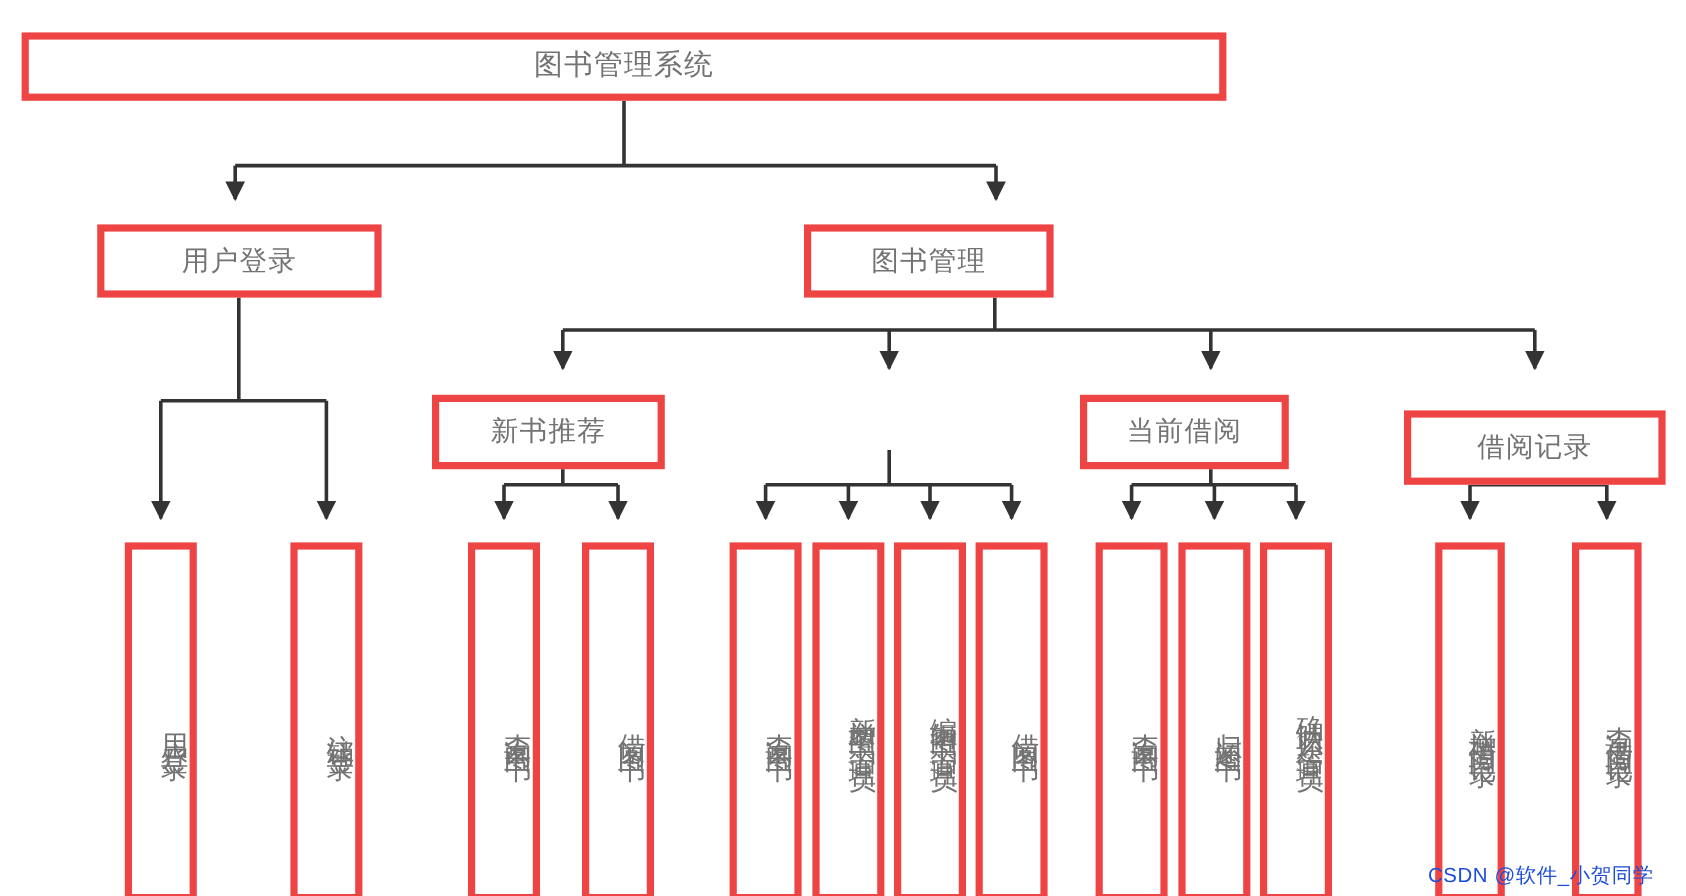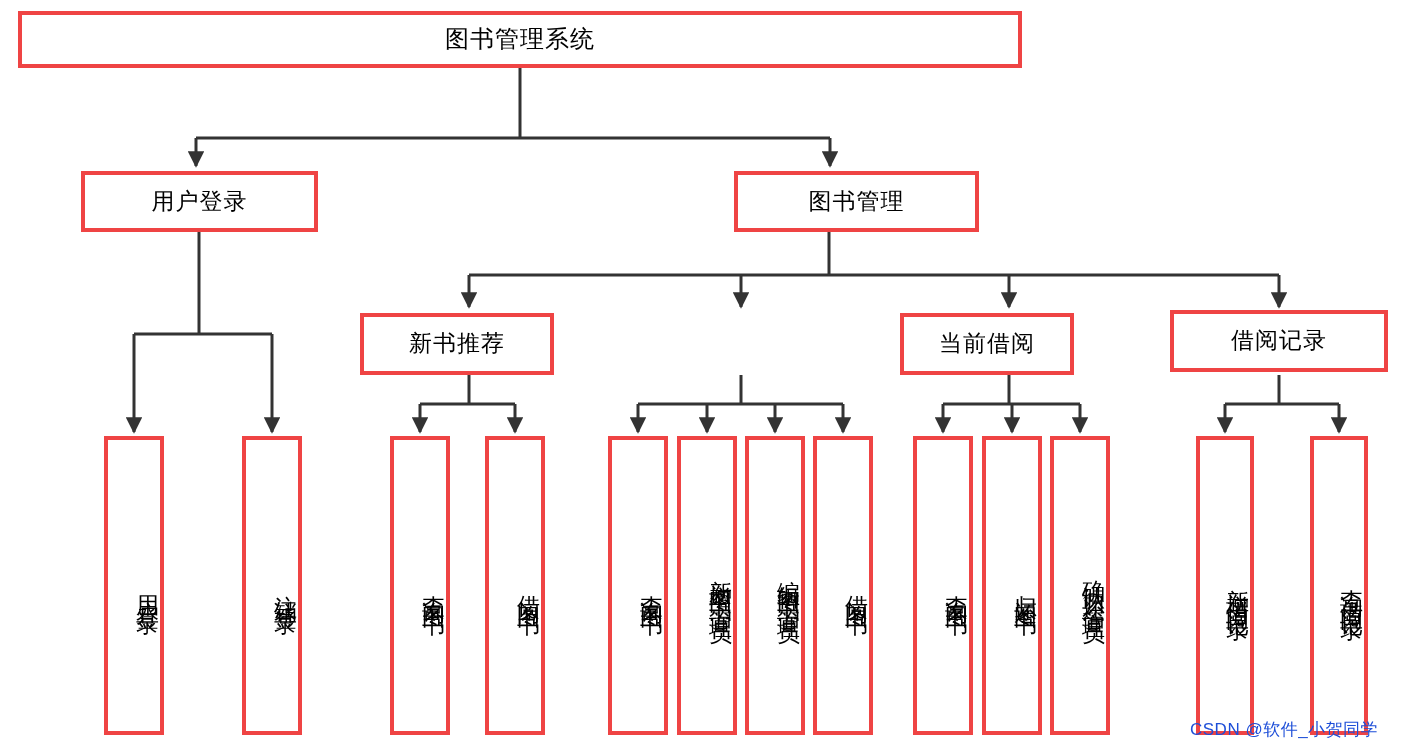--- a/index.html
+++ b/index.html
@@ -21,26 +21,27 @@
     position: absolute;
     left: 0;
     top: 0;
     width: 1405px;
     height: 747px;
     pointer-events: none;
   }
   .node {
     position: absolute;
     box-sizing: border-box;
-    border: 4px solid #ef4444;
+    border: 6px solid #ef4444;
     background: #ffffff;
     display: flex;
     align-items: center;
     justify-content: center;
-    color: #000000;
+    color: #737373;
+    margin-top: 16px;
   }
   .node-h {
     font-size: 23px;
     letter-spacing: 1px;
     line-height: 1.1;
   }
   .node-root { font-size: 24px; }
   .node-v {
     writing-mode: vertical-rl;
     text-orientation: upright;
@@ -115,25 +116,25 @@
       <path d="M 1279 375 L 1279 404"></path>
       <path d="M 1225 404 L 1339 404"></path>
       <path d="M 1225 404 L 1225 432" marker-end="url(#arrow)"></path>
       <path d="M 1339 404 L 1339 432" marker-end="url(#arrow)"></path>
     </g>
   </svg>
 
   <div class="node node-h node-root" style="left:18px; top:11px; width:1004px; height:57px;">图书管理系统</div>
 
   <div class="node node-h" style="left:81px; top:171px; width:237px; height:61px;">用户登录</div>
-  <div class="node node-h" style="left:734px; top:171px; width:245px; height:61px;">图书管理</div>
+  <div class="node node-h" style="left:670px; top:171px; width:208px; height:61px;">图书管理</div>
 
   <div class="node node-h" style="left:360px; top:313px; width:194px; height:62px;">新书推荐</div>
   <div class="node node-h" style="left:900px; top:313px; width:174px; height:62px;">当前借阅</div>
-  <div class="node node-h" style="left:1170px; top:310px; width:218px; height:62px;">借阅记录</div>
+  <div class="node node-h" style="left:1170px; top:326px; width:218px; height:62px;">借阅记录</div>
 
   <div class="node node-v" style="left:104px; top:436px; width:60px; height:299px;">
     <span>用户登录</span>
   </div>
   <div class="node node-v" style="left:242px; top:436px; width:60px; height:299px;">
     <span>注销登录</span>
   </div>
 
   <div class="node node-v" style="left:390px; top:436px; width:60px; height:299px;">
     <span>查询图书</span>

